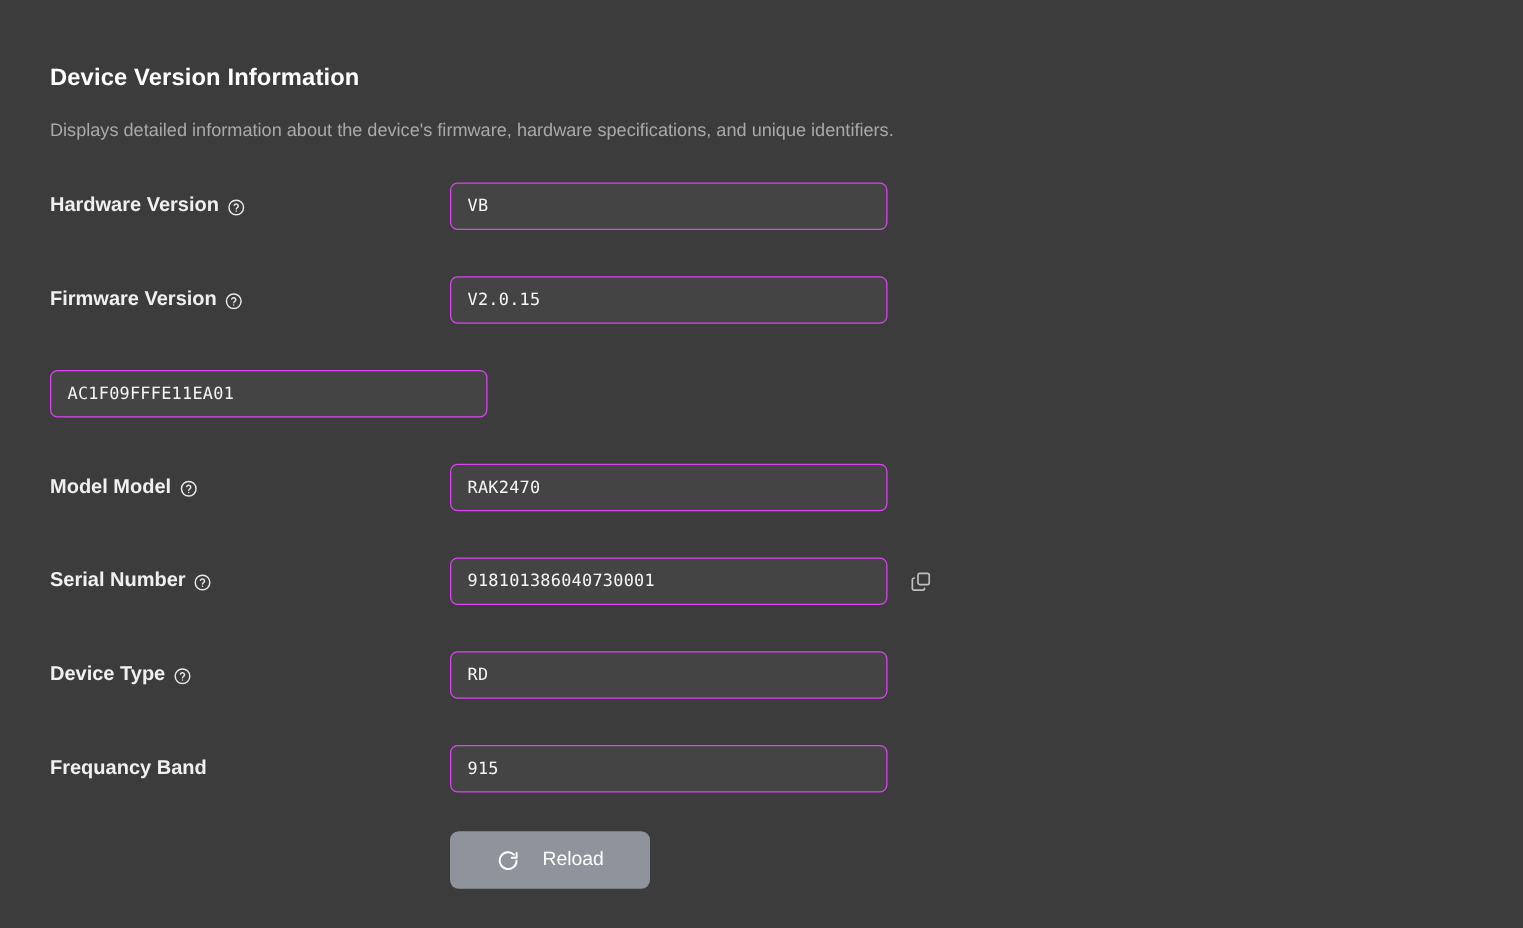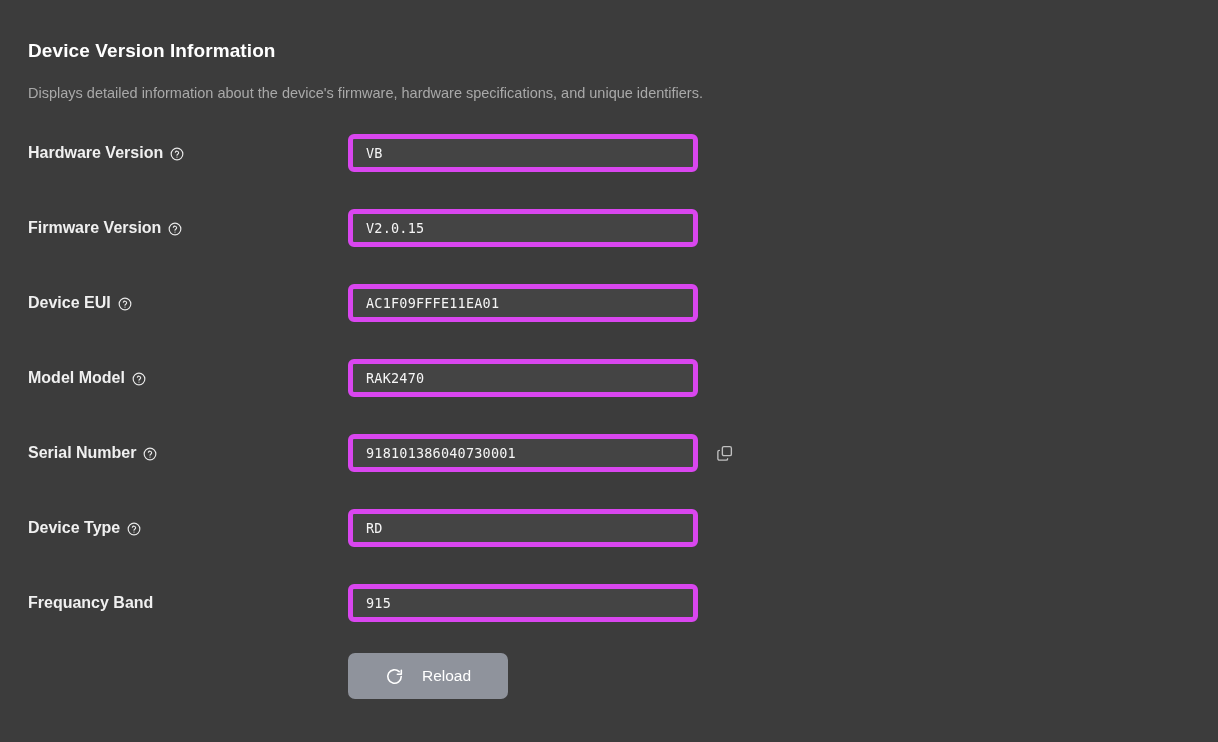--- a/index.html
+++ b/index.html
@@ -15,21 +15,21 @@
     font-family: "Liberation Sans", sans-serif;
     color: #f2f2f2;
     -webkit-font-smoothing: antialiased;
   }
 
   .page {
     position: relative;
     width: 1218px;
     height: 742px;
     background: #3c3c3c;
-    padding: 0;
+    padding: 12px;
   }
 
   .panel {
     padding: 40px 0 0 28px;
   }
 
   .page-title {
     font-size: 19px;
     font-weight: bold;
     color: #ffffff;
@@ -85,21 +85,21 @@
   .input-wrap {
     display: flex;
     align-items: center;
     gap: 18px;
   }
 
   .text-input {
     width: 350px;
     height: 38px;
     background: #444444;
-    border: 5px solid #d946ef;
+    border: 1px solid #d946ef;
     border-radius: 6px;
     color: #f5f5f5;
     font-family: "DejaVu Sans Mono", monospace;
     font-size: 13.5px;
     padding: 0 13px;
     outline: none;
     letter-spacing: 0.2px;
   }
 
   .copy-icon {
@@ -183,30 +183,20 @@
                 <path d="M9.2 9a2.9 2.9 0 0 1 5.6 1c0 2-2.8 2.5-2.8 4" stroke-linecap="round" stroke-linejoin="round"></path>
                 <circle cx="12" cy="17.2" r="1.05" fill="#e8e8e8" stroke="none"></circle>
               </svg>
             </span>
           </div>
           <div class="input-wrap">
             <input type="text" class="text-input" value="V2.0.15" placeholder="" style="">
           </div>
         </div>
         <div class="form-row">
-          <div class="field-label">
-            <span>Device EUI</span>
-            <span class="help-icon">
-              <svg width="14" height="14" viewBox="0 0 24 24" fill="none" stroke="#e8e8e8" stroke-width="2">
-                <circle cx="12" cy="12" r="10"></circle>
-                <path d="M9.2 9a2.9 2.9 0 0 1 5.6 1c0 2-2.8 2.5-2.8 4" stroke-linecap="round" stroke-linejoin="round"></path>
-                <circle cx="12" cy="17.2" r="1.05" fill="#e8e8e8" stroke="none"></circle>
-              </svg>
-            </span>
-          </div>
           <div class="input-wrap">
             <input type="text" class="text-input" value="AC1F09FFFE11EA01" placeholder="" style="">
           </div>
         </div>
         <div class="form-row">
           <div class="field-label">
             <span>Model Model</span>
             <span class="help-icon">
               <svg width="14" height="14" viewBox="0 0 24 24" fill="none" stroke="#e8e8e8" stroke-width="2">
                 <circle cx="12" cy="12" r="10"></circle>

